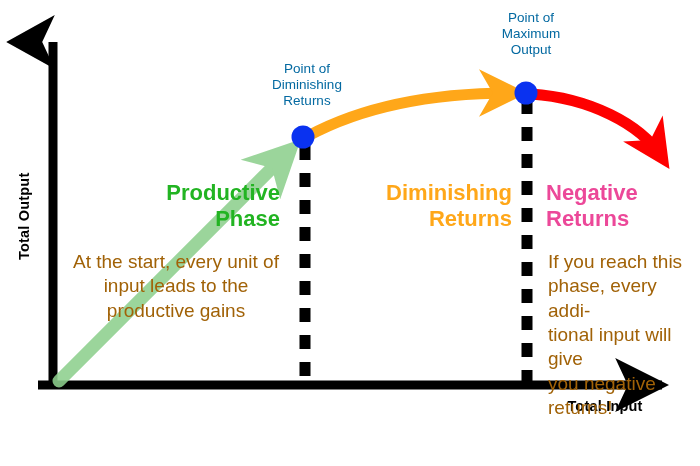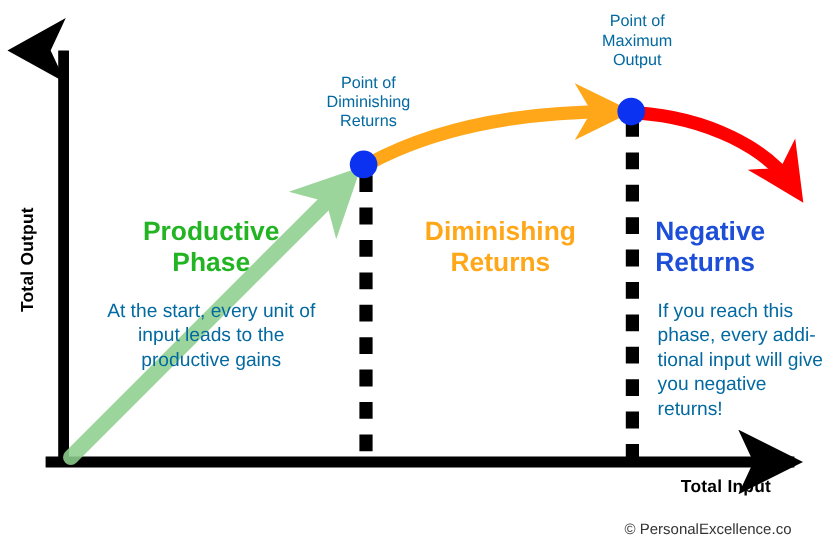--- a/index.html
+++ b/index.html
@@ -68,45 +68,46 @@
     left: 472px;
     top: 10px;
     width: 118px;
   }
 
   
   .phase-title {
     font-weight: bold;
     font-size: 22px;
     line-height: 1.18;
+    text-align: right;
   }
   #phase-title-productive {
     left: 72px;
     top: 180px;
     width: 208px;
     color: #22b422;
   }
   #phase-title-diminishing {
     left: 322px;
     top: 180px;
     width: 190px;
     color: #ffa719;
   }
   #phase-title-negative {
     left: 546px;
     top: 180px;
     width: 148px;
-    color: #1d4ed8;
+    color: #ec4899;
     text-align: left;
   }
 
   
   .phase-body {
-    font-size: 16px;
-    color: #0369a1;
+    font-size: 19px;
+    color: #a16207;
     line-height: 1.28;
   }
   #phase-body-productive {
     left: 70px;
     top: 250px;
     width: 212px;
   }
   #phase-body-diminishing {
     left: 320px;
     top: 250px;
@@ -193,15 +194,14 @@
 Returns</div>
 
   <div class="lbl phase-title" id="phase-title-negative">Negative
 Returns</div>
   <div class="lbl phase-body" id="phase-body-negative">If you reach this
 phase, every addi-
 tional input will give
 you negative
 returns!</div>
 
-  <div class="lbl" id="credit">© PersonalExcellence.co</div>
 
 </div>
 
 </body></html>

